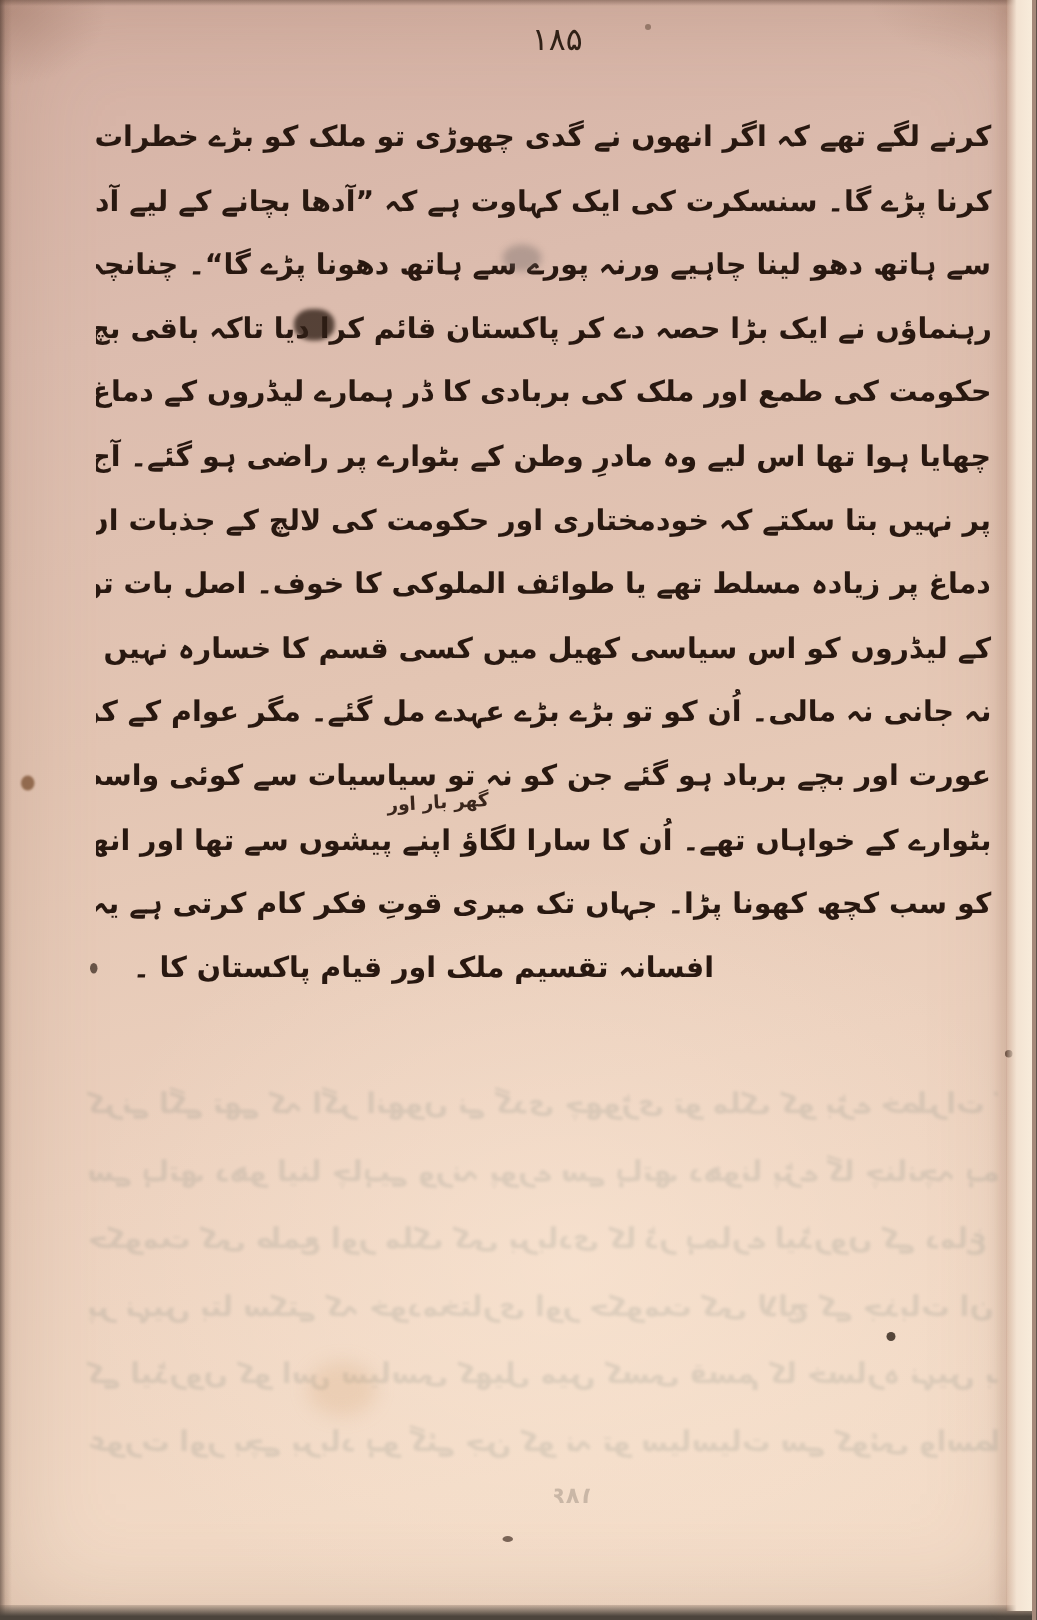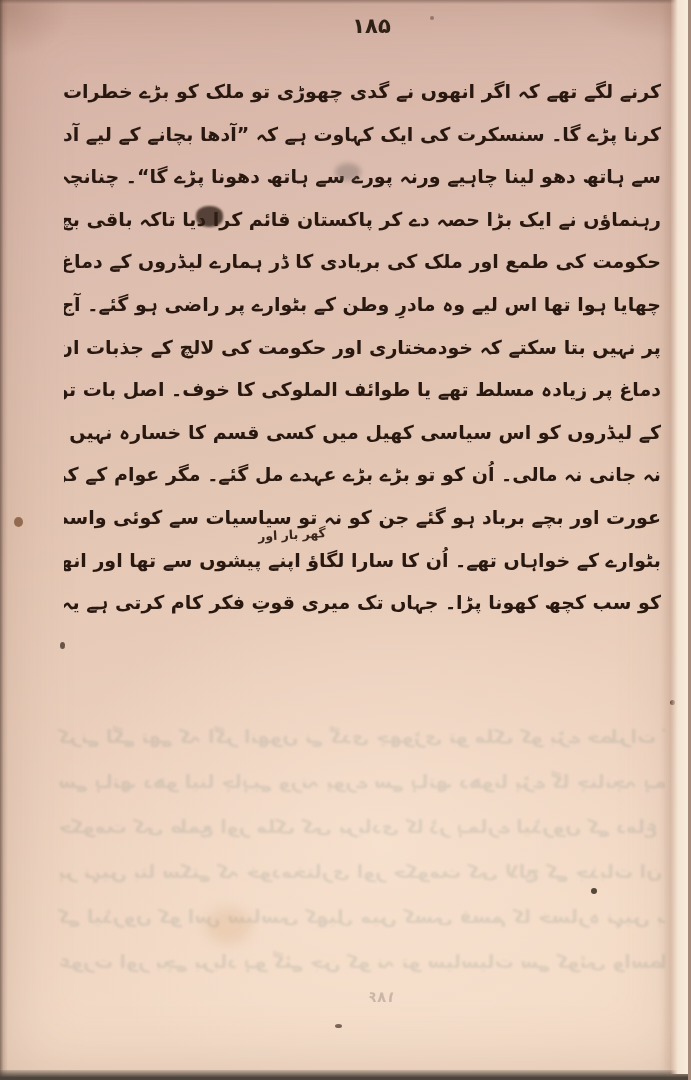--- a/index.html
+++ b/index.html
@@ -20,21 +20,21 @@
                  background:linear-gradient(180deg, rgba(92,66,54,0.45), rgba(92,66,54,0)); }
   .edge-bottom { position:absolute; bottom:0; left:0; right:0; height:10px;
                  background:linear-gradient(180deg, rgba(110,92,78,0.25), #4c443c 75%); }
   .edge-right-light { position:absolute; right:3px; top:0; bottom:6px; width:17px;
                  background:linear-gradient(90deg, rgba(185,145,123,0.30), #f3e3d2 40%, #f8ecdb);
                  box-shadow:-5px 0 7px rgba(150,110,90,0.22); }
   .edge-right-dark  { position:absolute; right:0; top:0; bottom:0; width:3px; background:#a5897a; }
 
   .pagenum {
     position:absolute; top:14px; left:16px; right:0; text-align:center;
-    margin-left:36px; font-size:21px; font-weight:bold; letter-spacing:4px;
+    margin-left:36px; font-size:21px; font-weight:normal; letter-spacing:4px;
     color:#302117;
   }
 
   .textblock {
     position:absolute; top:70px; left:64px; right:30px;
     direction:rtl; color:#281810; font-weight:bold; font-size:19px;
   }
   .line {
     height:42.6px; line-height:42.6px; overflow:hidden;
     text-align:justify; text-align-last:justify; text-justify:inter-word;
@@ -85,20 +85,21 @@
     <div class="line">رہنماؤں نے ایک بڑا حصہ دے کر پاکستان قائم کرا دیا تاکہ باقی بچ جائے۔</div>
     <div class="line">حکومت کی طمع اور ملک کی بربادی کا ڈر ہمارے لیڈروں کے دماغ میں</div>
     <div class="line">چھایا ہوا تھا اس لیے وہ مادرِ وطن کے بٹوارے پر راضی ہو گئے۔ آج ہم صحیح طور</div>
     <div class="line">پر نہیں بتا سکتے کہ خودمختاری اور حکومت کی لالچ کے جذبات ان کے دل و</div>
     <div class="line">دماغ پر زیادہ مسلط تھے یا طوائف الملوکی کا خوف۔ اصل بات تو یہ ہے کہ طرفین</div>
     <div class="line">کے لیڈروں کو اس سیاسی کھیل میں کسی قسم کا خسارہ نہیں برداشت کرنا پڑا</div>
     <div class="line">نہ جانی نہ مالی۔ اُن کو تو بڑے بڑے عہدے مل گئے۔ مگر عوام کے کروڑوں مرد،</div>
     <div class="line">عورت اور بچے برباد ہو گئے جن کو نہ تو سیاسیات سے کوئی واسطہ تھا اور نہ وہ</div>
     <div class="line">بٹوارے کے خواہاں تھے۔ اُن کا سارا لگاؤ اپنے پیشوں سے تھا اور انھیں</div>
     <div class="line">کو سب کچھ کھونا پڑا۔ جہاں تک میری قوتِ فکر کام کرتی ہے یہ ہے المناک</div>
+    <div class="line last">افسانہ تقسیم ملک اور قیام پاکستان کا ۔</div>
   </div>
 
   <div class="insertion">گھر بار اور</div>
 
   <div class="ghostblock">
     <div class="ghostline">کرنے لگے تھے کہ اگر انھوں نے گدی چھوڑی تو ملک کو بڑے خطرات کا سامنا</div>
     <div class="ghostline">سے ہاتھ دھو لینا چاہیے ورنہ پورے سے ہاتھ دھونا پڑے گا چنانچہ ہمارے</div>
     <div class="ghostline">حکومت کی طمع اور ملک کی بربادی کا ڈر ہمارے لیڈروں کے دماغ میں</div>
     <div class="ghostline">پر نہیں بتا سکتے کہ خودمختاری اور حکومت کی لالچ کے جذبات ان کے دل و</div>
     <div class="ghostline">کے لیڈروں کو اس سیاسی کھیل میں کسی قسم کا خسارہ نہیں برداشت کرنا پڑا</div>

